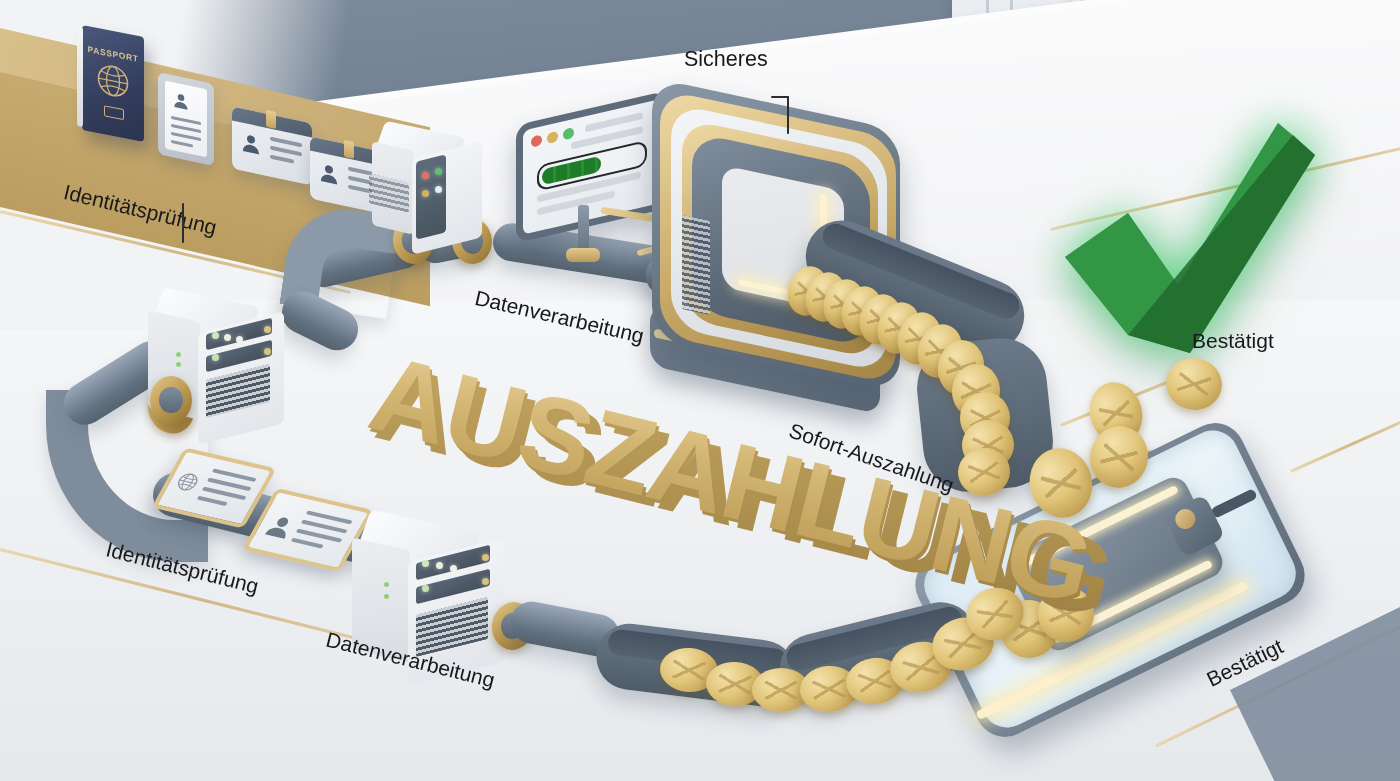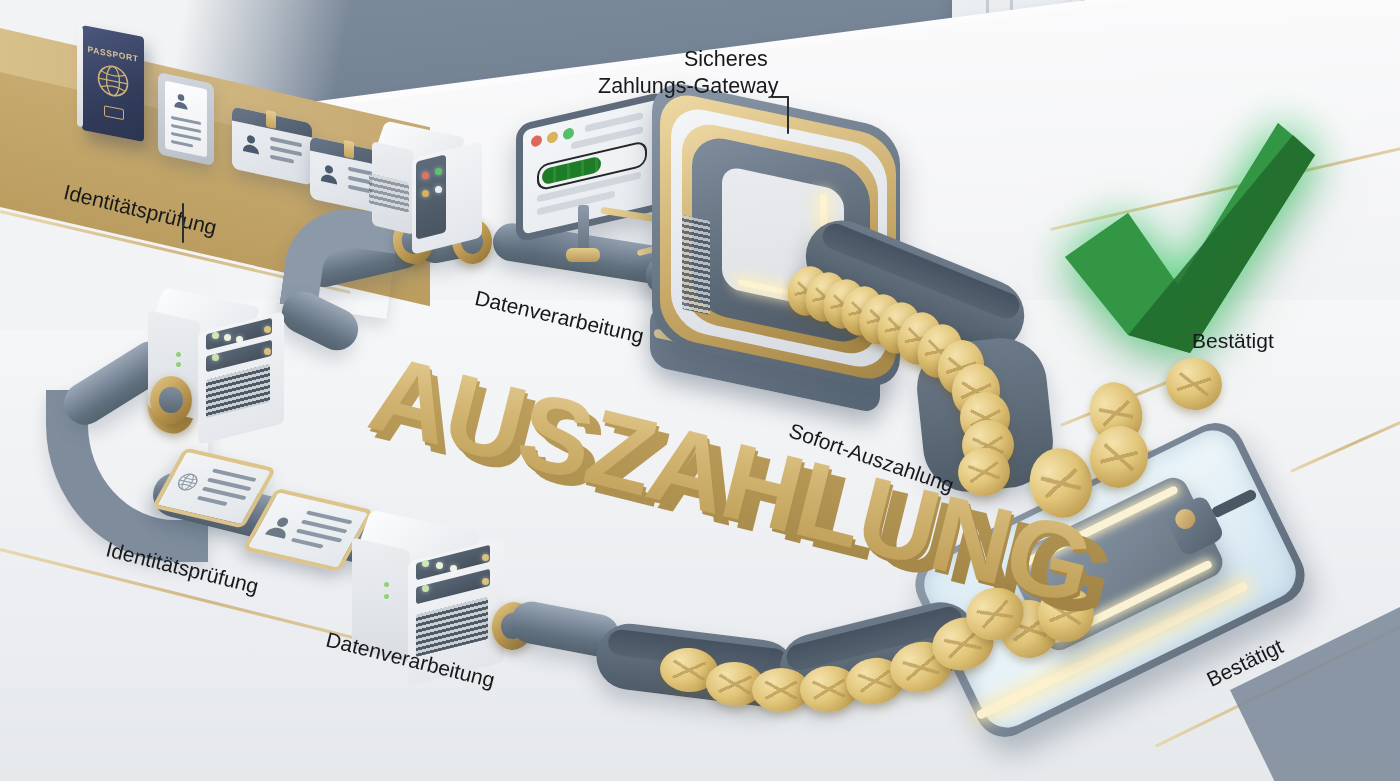--- a/index.html
+++ b/index.html
@@ -474,21 +474,20 @@
     <div class="coin" style="left:932px;top:618px;width:62px;height:52px;transform:rotate(-16deg);"></div>
     <div class="coin" style="left:966px;top:588px;width:58px;height:52px;transform:rotate(-20deg);"></div>
   </div>
 
   <div class="label lbl-idv-top">Identitätsprüfung</div>
   <div class="leader" style="left:182px;top:203px;height:40px;"></div>
 
   <div class="label lbl-dv-top">Datenverarbeitung</div>
 
   <div class="label lbl-gw1">Sicheres</div>
-  <div class="label lbl-gw2">Zahlungs-Gateway</div>
 
   <div class="label lbl-sofort">Sofort-Auszahlung</div>
 
   <div class="label lbl-best-top">Bestätigt</div>
 
   <div class="label lbl-idv-bot">Identitätsprüfung</div>
 
   <div class="label lbl-dv-bot">Datenverarbeitung</div>
 
   <div class="label lbl-best-bot">Bestätigt</div>

